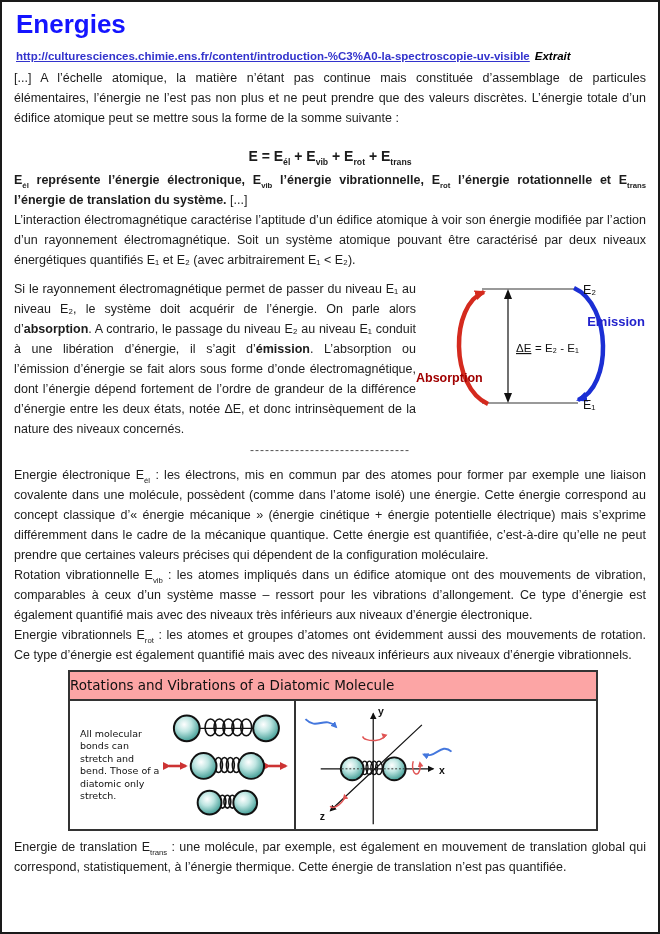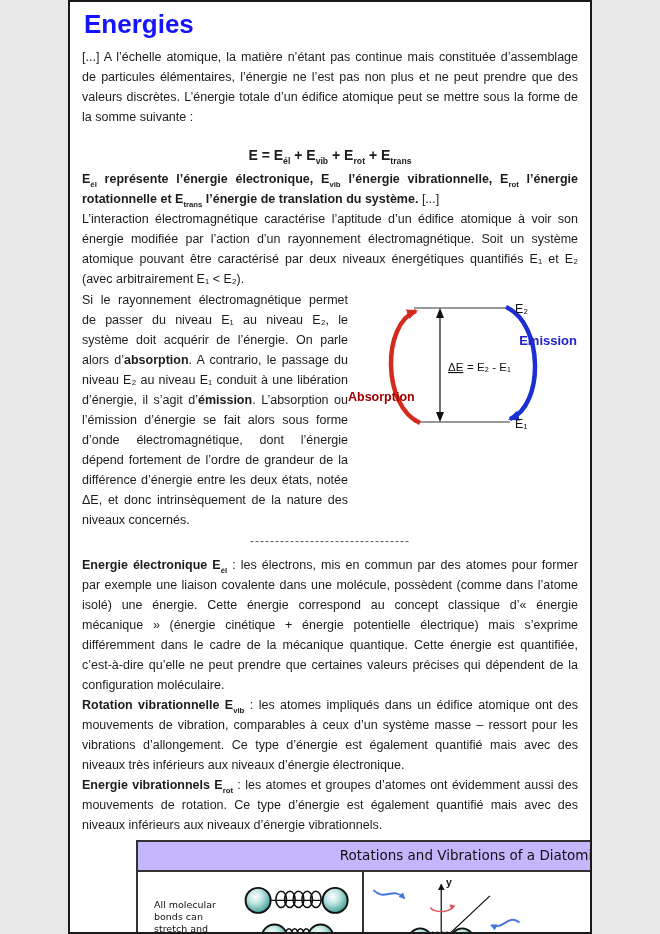--- a/index.html
+++ b/index.html
@@ -1,58 +1,61 @@
 <!DOCTYPE html>
 <html><head>
 <meta charset="utf-8">
 <style>
   html,body{margin:0;padding:0;background:#e8e8e8;}
   .page{
-    position:relative;width:524px;height:934px;margin:0 auto;background:#fff;
+    position:relative;width:660px;height:934px;margin:0 auto;background:#fff;
     border:2px solid #1a1a1a;box-sizing:border-box;padding:4px 12px 4px 12px;
     font-family:"Liberation Sans","DejaVu Sans",sans-serif;
     font-size:12.5px;line-height:1.6;color:#1c1c1c;overflow:hidden;
   }
   .doc-title{font-size:26px;font-weight:bold;color:#1414ff;margin:4px 0 8px 2px;line-height:1.1;}
   .link-row{font-size:11.5px;margin:0 0 3px 2px;}
   .link-row a{color:#3333cc;font-weight:bold;text-decoration:underline;cursor:pointer;}
   .extrait{font-weight:bold;font-style:italic;color:#000;margin-left:5px;font-size:11.5px;}
   p{margin:0;text-align:justify;}
   sub{font-size:0.62em;line-height:0;}
   .equation{text-align:center;font-weight:bold;font-size:14px;margin:17px 0 3px 0;}
   .bold-para{font-weight:bold;}
   .bold-para .tail{font-weight:normal;}
   .bold{font-weight:bold;}
   .two-col{display:flex;align-items:flex-start;margin-top:1px;}
-  .col-text{width:414px;text-align:justify;}
+  .col-text{width:414px;text-align:justify;margin-top:8px;}
   .col-diagram{flex:1;display:flex;justify-content:flex-end;padding-top:4px;}
   .separator{text-align:center;color:#555;font-size:12px;letter-spacing:1px;margin:2px 0 4px 0;
     white-space:nowrap;overflow:hidden;}
-  .term-lead{font-weight:bold;}
+  .term-lead{font-weight:normal;}
   .figure{width:526px;margin:5px 0 6px 54px;border:2px solid #333;background:#fff;}
-  .figure-header{background:#c4b5fd;border-bottom:2px solid #333;text-align:right;
+  .figure-header{background:#fca5a5;border-bottom:2px solid #333;text-align:left;
     font-family:"DejaVu Sans",sans-serif;font-size:13.5px;padding:3px 0;color:#111;}
   .figure-body{display:flex;height:128px;}
   .fig-left{width:226px;border-right:2px solid #333;display:flex;align-items:center;
-    padding:4px 2px 4px 16px;box-sizing:border-box;}
+    padding:4px 2px 4px 10px;box-sizing:border-box;}
   .fig-right{flex:1;display:flex;align-items:center;padding:2px 2px;}
   .fig-text{font-family:"DejaVu Sans",sans-serif;font-size:9.5px;line-height:1.3;color:#111;
     text-align:left;}
   .fig-left .fig-text{width:84px;}
   .fig-right .fig-text-1{width:94px;padding-left:4px;}
   .fig-right .fig-text-2{width:96px;}
   svg text{font-family:"Liberation Sans","DejaVu Sans",sans-serif;}
 </style>
 </head>
 <body>
 
 <div class="page">
 
   <div class="doc-title">Energies</div>
 
+  <div class="link-row">
+    <a>http://culturesciences.chimie.ens.fr/content/introduction-%C3%A0-la-spectroscopie-uv-visible</a><span class="extrait">Extrait</span>
+  </div>
 
   <p>[...] A l’échelle atomique, la matière n’étant pas continue mais constituée d’assemblage de particules élémentaires, l’énergie ne l’est pas non plus et ne peut prendre que des valeurs discrètes. L’énergie totale d’un édifice atomique peut se mettre sous la forme de la somme suivante :</p>
 
   <div class="equation">
     <span>E = E</span><sub>él</sub><span> + E</span><sub>vib</sub><span> + E</span><sub>rot</sub><span> + E</span><sub>trans</sub>
   </div>
 
   <p class="bold-para">
     <span>E</span><sub>él</sub><span> représente l’énergie électronique, E</span><sub>vib</sub><span> l’énergie vibrationnelle, E</span><sub>rot</sub><span> l’énergie rotationnelle et E</span><sub>trans</sub><span> l’énergie de translation du système. </span><span class="tail">[...]</span>
   </p>
@@ -198,14 +201,17 @@
 
           <text x="80" y="14" font-size="11" font-weight="bold" fill="#111">y</text>
           <text x="144" y="75" font-size="11" font-weight="bold" fill="#111">x</text>
           <text x="19" y="124" font-size="11" font-weight="bold" fill="#111">z</text>
         </svg>
       </div>
 
     </div>
   </div>
 
+  <p>
+    <span class="term-lead">Energie de translation E</span><sub class="term-lead">trans</sub><span> : une molécule, par exemple, est également en mouvement de translation global qui correspond, statistiquement, à l’énergie thermique. Cette énergie de translation n’est pas quantifiée.</span>
+  </p>
 
 </div>
 
 </body></html>

